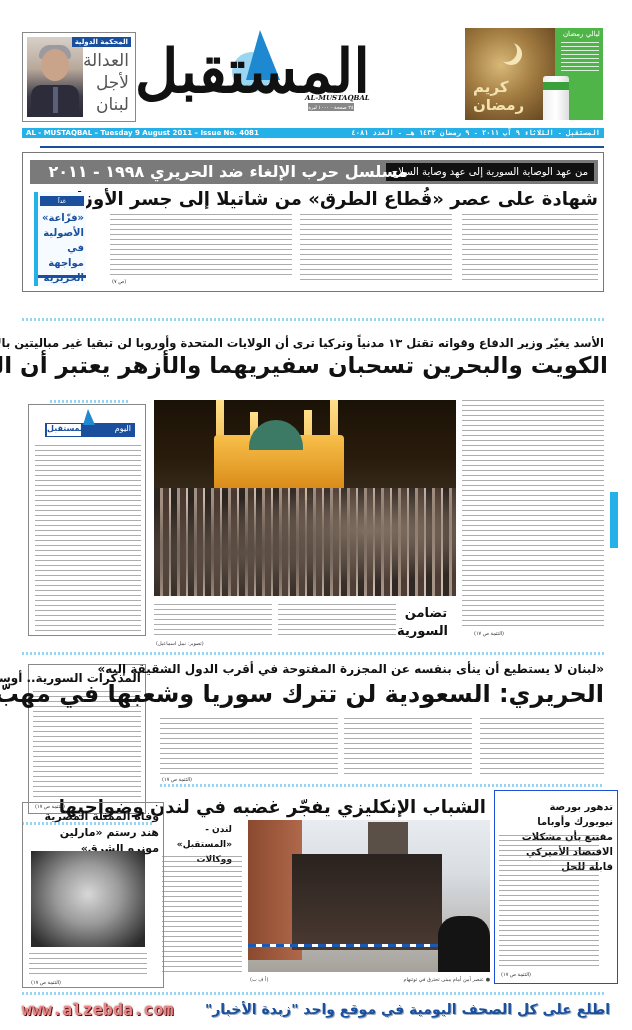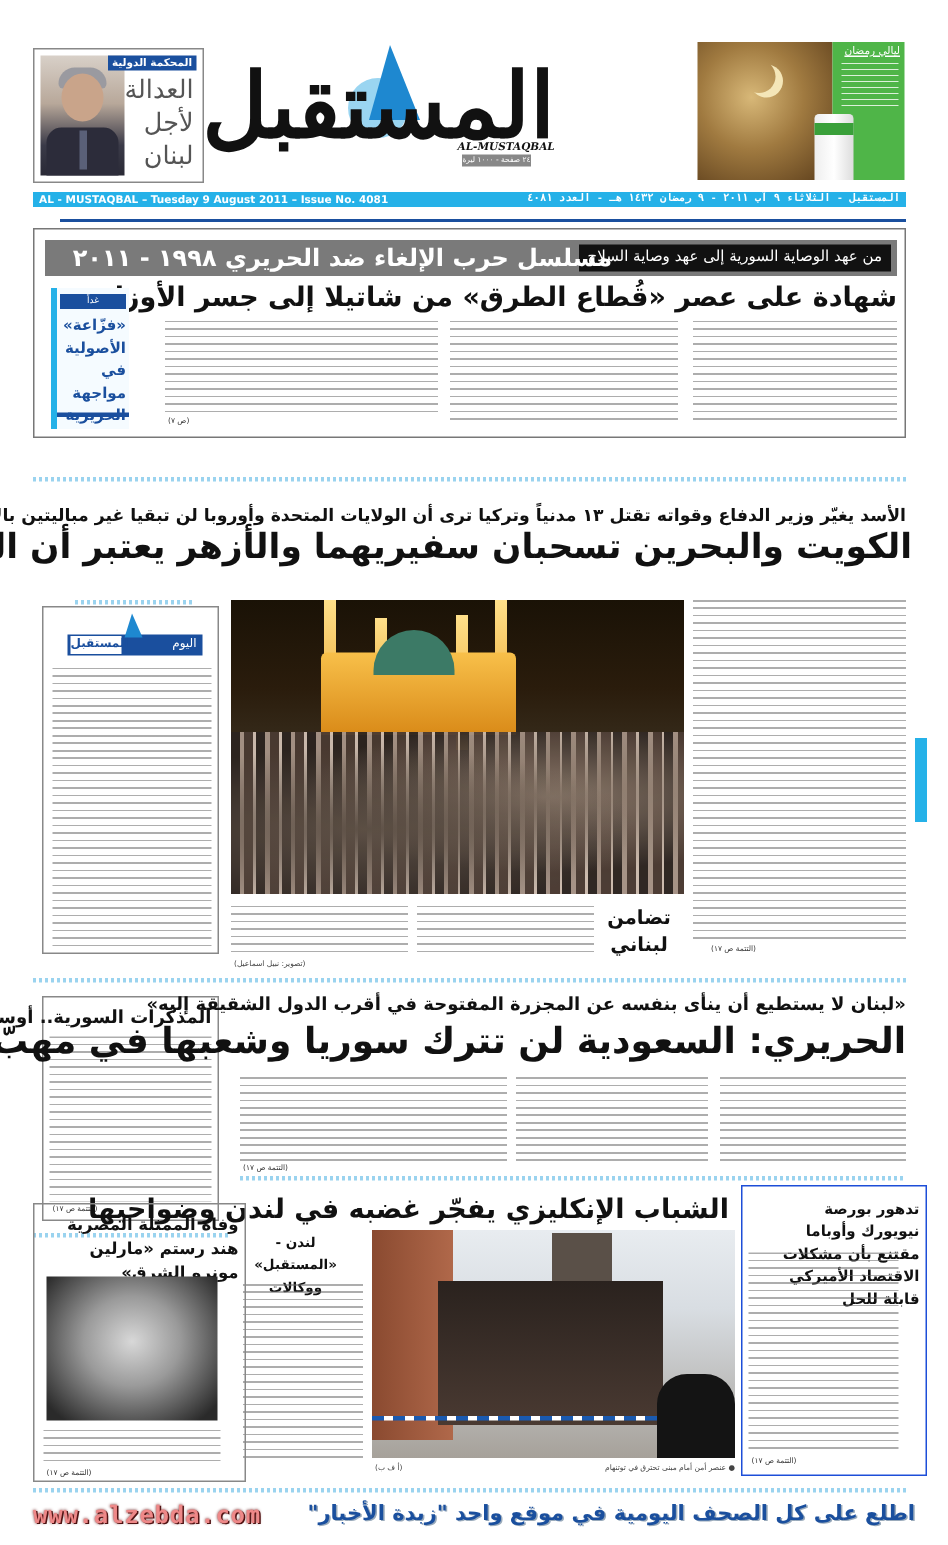--- a/index.html
+++ b/index.html
@@ -18,21 +18,21 @@
   .logo .ar { position:absolute; right: 0; top: 6px; font-size: 60px; font-weight: bold; font-family: "DejaVu Serif", serif; color: #111; line-height: 70px; }
   .logo .sail { position:absolute; left: 96px; top: 0px; width: 0; height: 0; border-left: 14px solid transparent; border-right: 20px solid transparent; border-bottom: 50px solid #1e88d0; }
   .logo .circ { position:absolute; left: 82px; top: 22px; width: 40px; height: 40px; border-radius:50%; background:#8fd0ef; opacity:.9; }
   .latin-name { left: 305px; top: 93px; font-size: 7px; font-style: italic; font-weight: bold; font-family: "DejaVu Serif", serif; }
   .price-tag { left: 308px; top: 103px; width: 46px; height: 8px; background: #888; color:#fff; font-size: 5px; text-align:center; line-height:8px; }
   .ad-right { left: 465px; top: 28px; width: 138px; height: 92px; }
   .ad-right .gold { position:absolute; left:0; top:0; width:90px; height:92px; background: radial-gradient(circle at 40% 40%, #d8b878 0%, #a07a40 45%, #5a3c1a 100%); }
   .ad-right .gold .moon { position:absolute; left:30px; top:12px; width:22px; height:22px; border-radius:50%; box-shadow: 5px 3px 0 0 #f4e6b8; }
   .ad-right .gold .greet { position:absolute; left:8px; top:50px; font-size:15px; color:#f2e2b0; font-weight:bold; }
   .ad-right .green { position:absolute; left:90px; top:0; width:48px; height:92px; background:#4fb548; }
-  .ad-right .green .gt { position:absolute; right:3px; top:2px; font-size:7px; color:#fff;text-decoration:underline; }
+  .ad-right .green .gt { position:absolute; right:3px; top:2px; font-size:7px; color:#fff; }
   .ad-right .green .lines { position:absolute; right:4px; top:14px; width:38px; height:30px; background: repeating-linear-gradient(180deg, rgba(255,255,255,.8) 0 1px, transparent 1px 4px); }
   .ad-right .tower { position:absolute; left:78px; top:48px; width:26px; height:44px; background: linear-gradient(90deg,#eee,#fff,#ddd); border-radius:3px 3px 0 0; }
   .ad-right .tower .sign { position:absolute; left:0; top:6px; width:26px; height:8px; background:#3aa03a; }
   
   .dateline { left: 22px; top: 128px; width: 582px; height: 10px; background: #25b1e8; color: #fff; font-size: 7px; line-height: 10px; font-weight: bold; padding-left: 28px; }
   .dateline .en { position:absolute; left:4px; top:0; }
   .dateline .ar { position:absolute; right:4px; top:0;font-family:Liberation Mono, monospace; }
   .rule-blue { left: 40px; top: 146px; width: 564px; height: 2px; background: #1a4f9e; }
   .dots { height: 3px; background: repeating-linear-gradient(90deg, #9ad3ef 0 2px, transparent 2px 4px); }
   
@@ -67,21 +67,21 @@
   .blue-tab { left: 610px; top: 492px; width: 8px; height: 56px; background: #25b1e8; }
   
   .quote-head { left: 160px; top: 662px; width: 444px; font-size: 12px; font-weight: bold; direction: rtl; white-space: nowrap; }
   .hariri-head { left: 160px; top: 680px; width: 444px; font-size: 24px; font-weight: bold; direction: rtl; text-align: right; white-space: nowrap; letter-spacing: -0.4px; }
   .syria-box { left: 28px; top: 664px; width: 118px; height: 150px; border: 1px solid #888; }
   .syria-box .h { position:absolute; right:4px; top:6px; font-size: 12px; font-weight: bold; direction: rtl; white-space: nowrap; }
   
   .nyse-box { left: 494px; top: 790px; width: 124px; height: 194px; border: 1px solid #1d4ed8; }
   .nyse-box .h { position:absolute; right:4px; top:8px; width:102px; font-size: 10px; font-weight: bold; line-height: 15px; direction: rtl; text-align: right; }
   .uk-head { left: 172px; top: 796px; width: 314px; font-size: 18px; font-weight: bold; direction: rtl; text-align: right; white-space: nowrap; }
-  .uk-dateline { left: 162px; top: 822px; width: 70px; font-size: 9px; font-weight: bold; line-height: 15px; direction: rtl; text-align: center; }
+  .uk-dateline { left: 162px; top: 822px; width: 70px; font-size: 9px; font-weight: bold; line-height: 15px; direction: rtl; text-align: right; }
   .photo-uk { left: 248px; top: 820px; width: 242px; height: 152px; background: linear-gradient(180deg,#e8ecf0 0%,#d8dde2 35%,#a6a19a 100%); overflow:hidden; }
   .photo-uk .redbld { position:absolute; left:0; top:0; width:54px; height:140px; background: linear-gradient(90deg,#8a4a30,#b0684a); }
   .photo-uk .burnt { position:absolute; left:44px; top:34px; width:150px; height:96px; background: linear-gradient(180deg,#2a221e,#4a3a32); }
   .photo-uk .tower2 { position:absolute; left:120px; top:2px; width:40px; height:40px; background:#5a5048; }
   .photo-uk .tape { position:absolute; left:0; top:124px; width:242px; height:3px; background: repeating-linear-gradient(90deg,#1a5ab0 0 8px,#fff 8px 14px); }
   .photo-uk .officer { position:absolute; left:190px; top:96px; width:52px; height:56px; background:#141414; border-radius: 20px 20px 0 0; }
   .actress-box { left: 22px; top: 802px; width: 142px; height: 186px; border: 1px solid #888; }
   .actress-box .h { position:absolute; right:4px; top:6px; width:122px; font-size: 11px; font-weight: bold; line-height: 16px; direction: rtl; text-align: right; }
   .actress-photo { position:absolute; left:8px; top:48px; width:114px; height:96px; background: radial-gradient(ellipse at 50% 45%, #d8d8d8 0%, #9a9a9a 40%, #2a2a2a 90%); }
   .footer { left: 20px; top: 1000px; width: 592px; height: 22px; }
@@ -112,20 +112,21 @@
   <div class="circ"></div>
   <div class="sail"></div>
   <div class="ar">المستقبل</div>
 </div>
 <div class="abs latin-name">AL-MUSTAQBAL</div>
 <div class="abs price-tag">٢٤ صفحة - ١٠٠٠ ليرة</div>
 
 <div class="abs ad-right">
   <div class="gold">
     <div class="moon"></div>
+    <div class="greet">كريم رمضان</div>
   </div>
   <div class="green">
     <div class="gt">ليالي رمضان</div>
     <div class="lines"></div>
   </div>
   <div class="tower">
       <div class="sign"></div>
     </div>
 </div>
 
@@ -170,21 +171,21 @@
   <div class="minaret" style="left:96px;top:12px;height:70px;"></div>
   <div class="minaret" style="left:150px;top:10px;"></div>
   <div class="minaret" style="left:176px;"></div>
   <div class="mosque"></div>
   <div class="dome"></div>
   <div class="crowd"></div>
 </div>
 <div class="abs textblock" style="left:154px;top:604px;width:118px;height:34px;"></div>
 <div class="abs textblock" style="left:278px;top:604px;width:118px;height:34px;"></div>
 <div class="abs caption" style="left:156px;top:640px;">(تصوير: نبيل اسماعيل)</div>
-<div class="abs solidarity" style="width:44px;">تضامن لبناني</div>
+<div class="abs solidarity" style="width:44px;">تضامن السورية</div>
 
 <div class="abs right-col">
   <div class="abs textblock" style="left:0;top:0;width:142px;height:226px;"></div>
   <div class="abs cont" style="right:100px;top:230px;">(التتمة ص ١٧)</div>
 </div>
 <div class="abs blue-tab"></div>
 <div class="abs dots" style="left:22px;top:652px;width:582px;"></div>
 
 <div class="abs syria-box">
   <div class="h">المذكرات السورية.. أوسمة</div>

